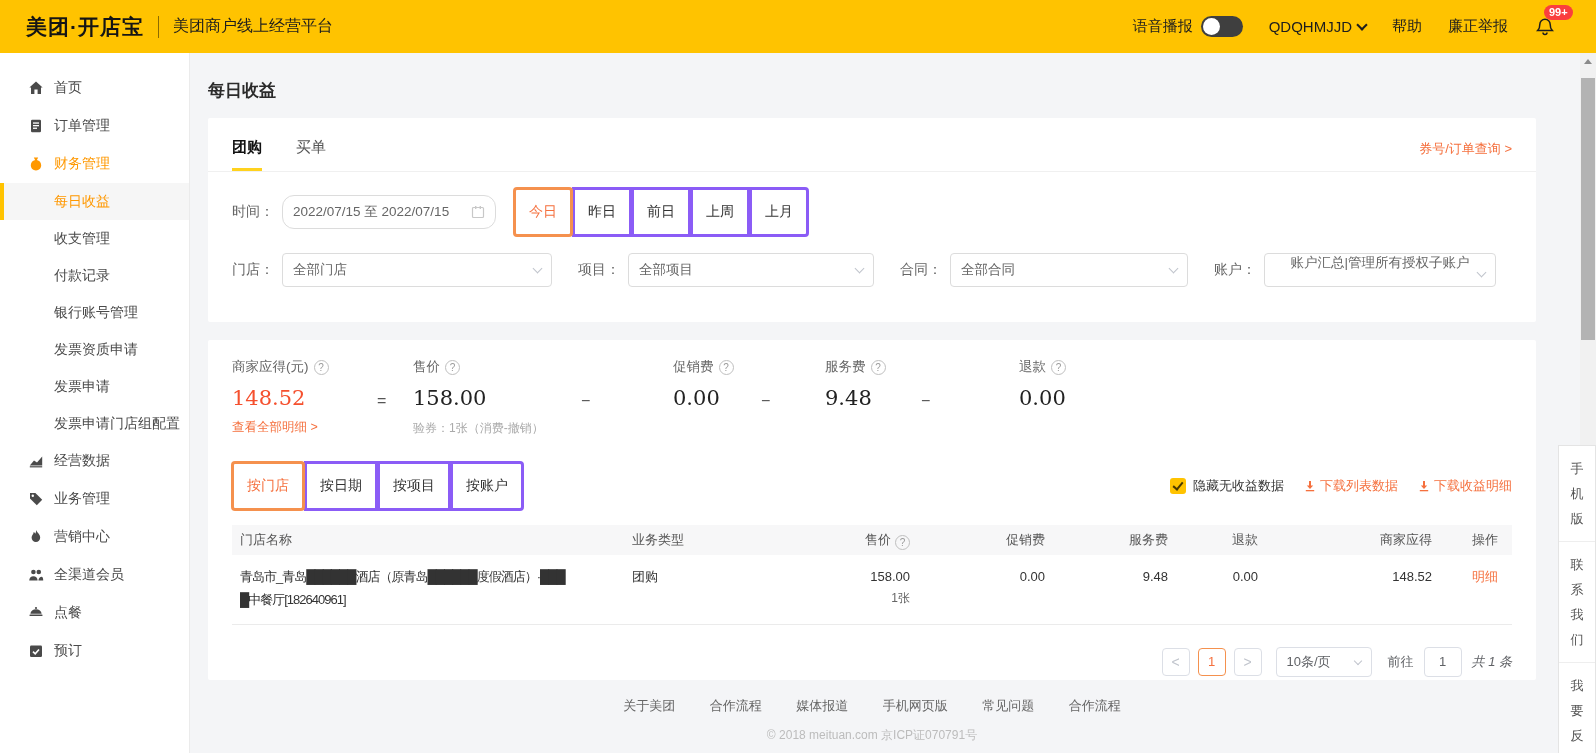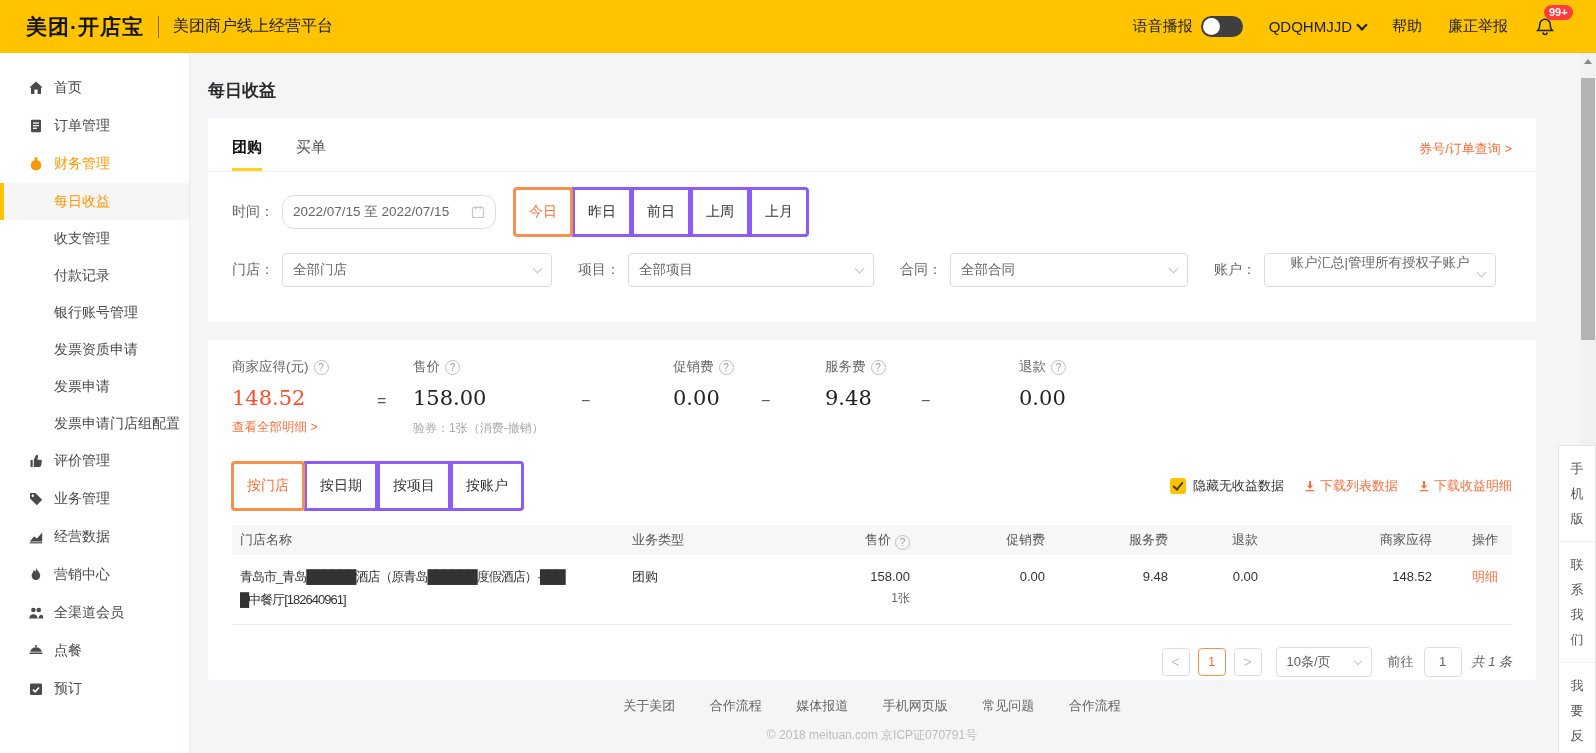--- a/index.html
+++ b/index.html
@@ -206,42 +206,34 @@
     </div>
   <div class="side-sub">
       <span>发票申请</span>
     </div>
   <div class="side-sub">
       <span>发票申请门店组配置</span>
     </div>
   <div class="side-item">
     <span class="sicon">
         <svg width="16" height="16" viewBox="0 0 16 16" fill="currentColor">
-          <path d="M2.5 7h2.2v7H2.5zM5.8 14h5.7c.8 0 1.5-.6 1.6-1.4l.8-4A1.5 1.5 0 0 0 12.4 6.8H9.4l.6-3.2A1.2 1.2 0 0 0 7.8 2.5L5.8 6.8V14z"></path>
-        </svg>
-      </span>
-    <span>评价管理</span>
+          <path d="M1.8 12.6 6 7.4l3 2.2 5.2-6v9z"></path>
+          <rect x="1.8" y="13.2" width="12.4" height="1.2"></rect>
+        </svg>
+      </span>
+    <span>经营数据</span>
   </div>
   <div class="side-item">
     <span class="sicon">
         <svg width="16" height="16" viewBox="0 0 16 16" fill="currentColor">
           <path d="M2 2h5.4l6.8 6.8-5.4 5.4L2 7.4V2z"></path>
           <circle cx="4.8" cy="4.8" r="1.2" fill="#fff"></circle>
         </svg>
       </span>
     <span>业务管理</span>
-  </div>
-  <div class="side-item">
-    <span class="sicon">
-        <svg width="16" height="16" viewBox="0 0 16 16" fill="currentColor">
-          <path d="M1.8 12.6 6 7.4l3 2.2 5.2-6v9z"></path>
-          <rect x="1.8" y="13.2" width="12.4" height="1.2"></rect>
-        </svg>
-      </span>
-    <span>经营数据</span>
   </div>
   <div class="side-item">
     <span class="sicon">
         <svg width="16" height="16" viewBox="0 0 16 16" fill="currentColor">
           <path d="M8.2 1c.9 2.8 4 4.2 4 7.6a4.3 4.3 0 0 1-8.6 0c0-2.4 2-3.5 2.1-5.6.8.4 1.4 1 1.6 1.8.6-1.1.9-2.4.9-3.8z"></path>
         </svg>
       </span>
     <span>营销中心</span>
   </div>
   <div class="side-item">

